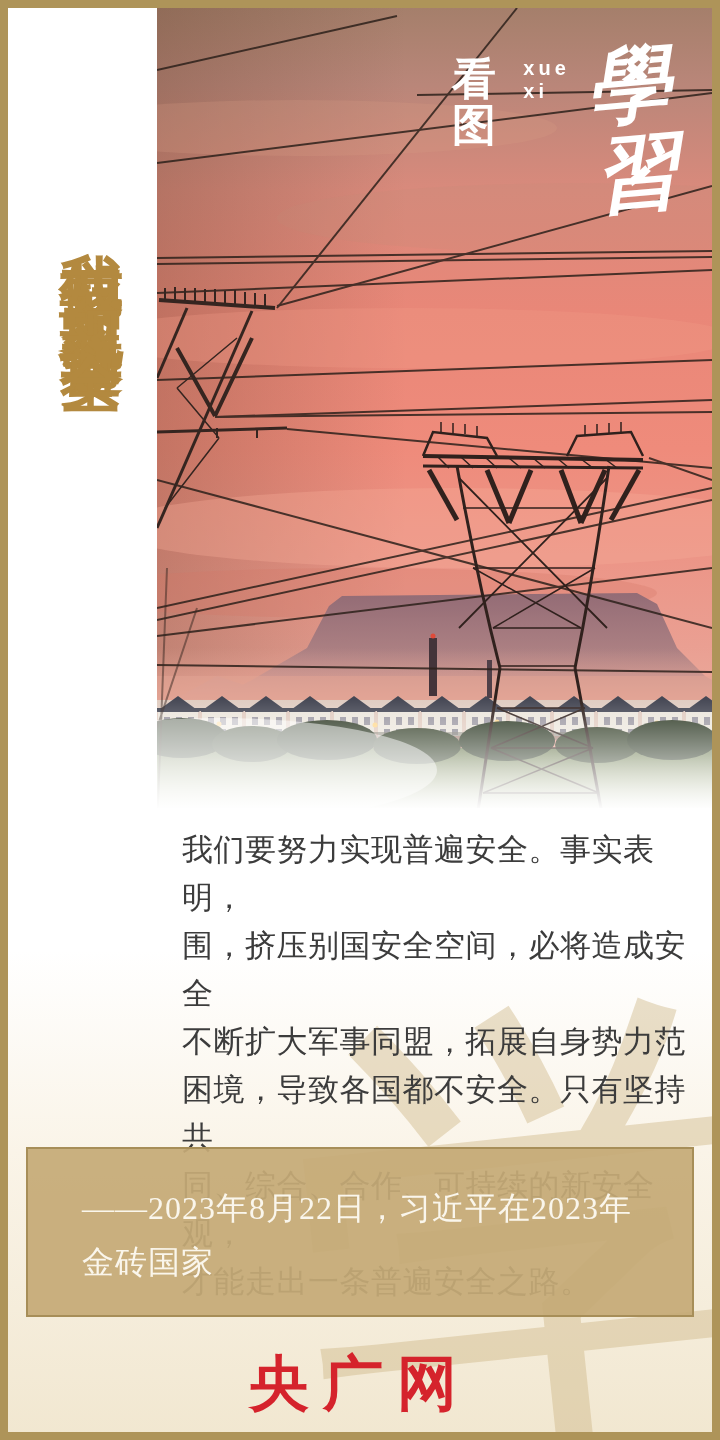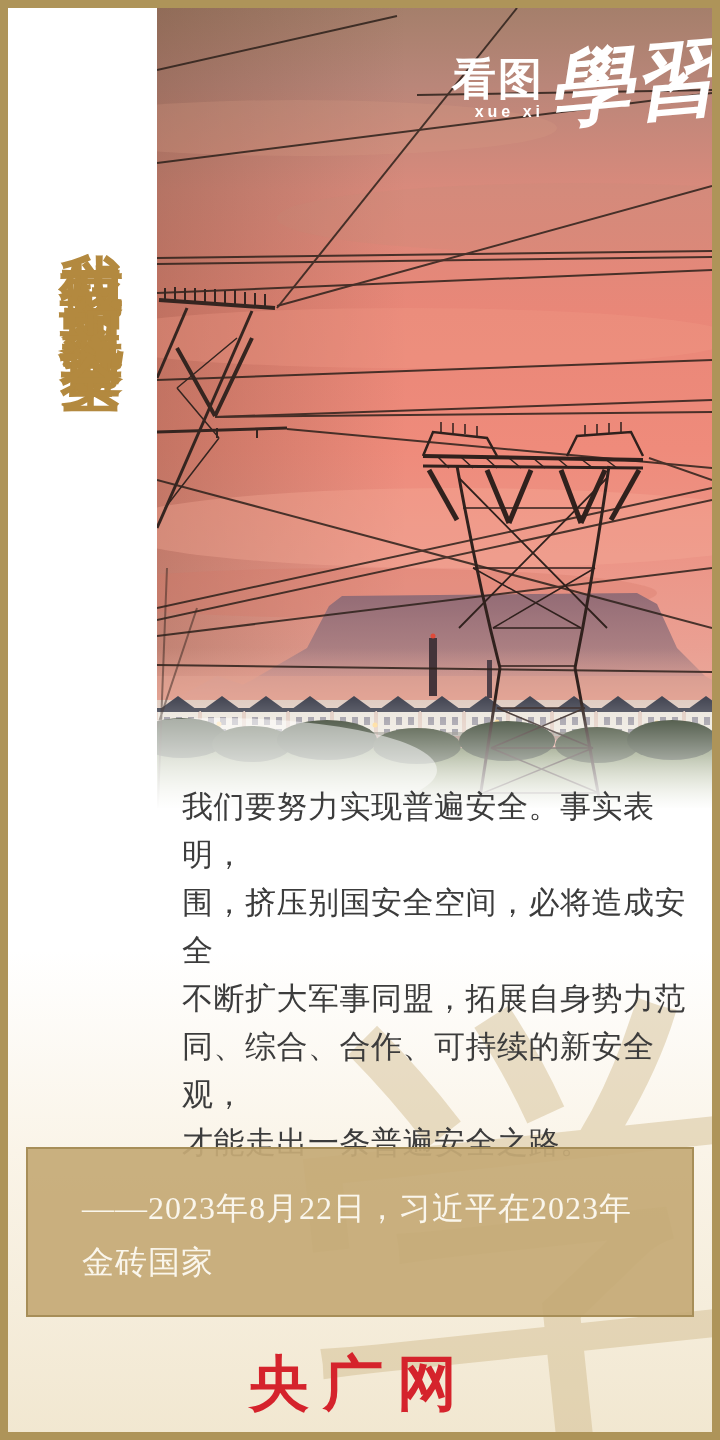--- a/index.html
+++ b/index.html
@@ -7,33 +7,33 @@
     position:relative;width:720px;height:1440px;overflow:hidden;
     background:linear-gradient(180deg,#ffffff 0%,#ffffff 66%,#faf4e8 80%,#f1e7d0 100%);
     font-family:"Liberation Serif",serif;
   }
   .frame{position:absolute;inset:0;border:8px solid #ae9459;z-index:10;pointer-events:none;}
   
   .photo{position:absolute;left:157px;top:8px;width:555px;height:822px;z-index:0;}
   .photo svg{display:block;width:100%;height:100%;}
   
   .logo{position:absolute;left:452px;top:40px;display:flex;align-items:flex-start;color:#ffffff;z-index:4;}
-  .logo-main{display:flex;flex-direction:column;align-items:flex-end;margin-top:16px;}
+  .logo-main{display:flex;flex-direction:row;align-items:flex-start;margin-top:16px;}
   .logo-kantu{font-family:"Liberation Sans",sans-serif;font-weight:900;font-size:44px;letter-spacing:2px;line-height:1.05;}
-  .logo-pinyin{font-family:"Liberation Sans",sans-serif;font-weight:700;font-size:16px;letter-spacing:4px;margin-top:1px;}
+  .logo-pinyin{font-family:"Liberation Sans",sans-serif;font-weight:700;font-size:20px;letter-spacing:4px;margin-top:1px;}
   .logo-calli{font-family:"Liberation Serif",serif;font-style:italic;font-weight:700;font-size:84px;line-height:1.05;transform:rotate(-5deg);margin-left:4px;}
   
   .headline{
     position:absolute;left:48px;top:200px;z-index:2;
     writing-mode:vertical-rl;text-orientation:upright;
     font-family:"Liberation Serif",serif;font-weight:700;
     font-size:64px;letter-spacing:10px;color:#b3893f;
   }
   
-  .quote{position:absolute;left:182px;top:783px;width:532px;z-index:2;}
+  .quote{position:absolute;left:182px;top:826px;width:532px;z-index:2;}
   .quote-line{font-size:31px;line-height:48px;color:#3c3c3c;letter-spacing:.5px;font-family:"Liberation Serif",serif;}
   
   .watermark{
     position:absolute;left:295px;top:990px;z-index:1;
     font-size:540px;line-height:1;color:#cdb584;opacity:.42;
     font-family:"Liberation Serif",serif;transform:rotate(-6deg);
   }
   
   .attr-box{
     position:absolute;left:26px;top:1147px;width:668px;height:170px;z-index:2;
@@ -213,20 +213,21 @@
     </div>
     <div class="logo-calli">學習</div>
   </div>
 
   <div class="headline">我们要努力实现普遍安全</div>
 
   <div class="quote">
     <div class="quote-line">我们要努力实现普遍安全。事实表明，</div>
     <div class="quote-line">围，挤压别国安全空间，必将造成安全</div>
     <div class="quote-line">不断扩大军事同盟，拓展自身势力范</div>
+    <div class="quote-line">困境，导致各国都不安全。只有坚持共</div>
     <div class="quote-line">同、综合、合作、可持续的新安全观，</div>
     <div class="quote-line">才能走出一条普遍安全之路。</div>
   </div>
 
   <div class="watermark">学</div>
 
   <div class="attr-box">
     <div class="attr-line">——2023年8月22日，习近平在2023年金砖国家</div>
   </div>
 

